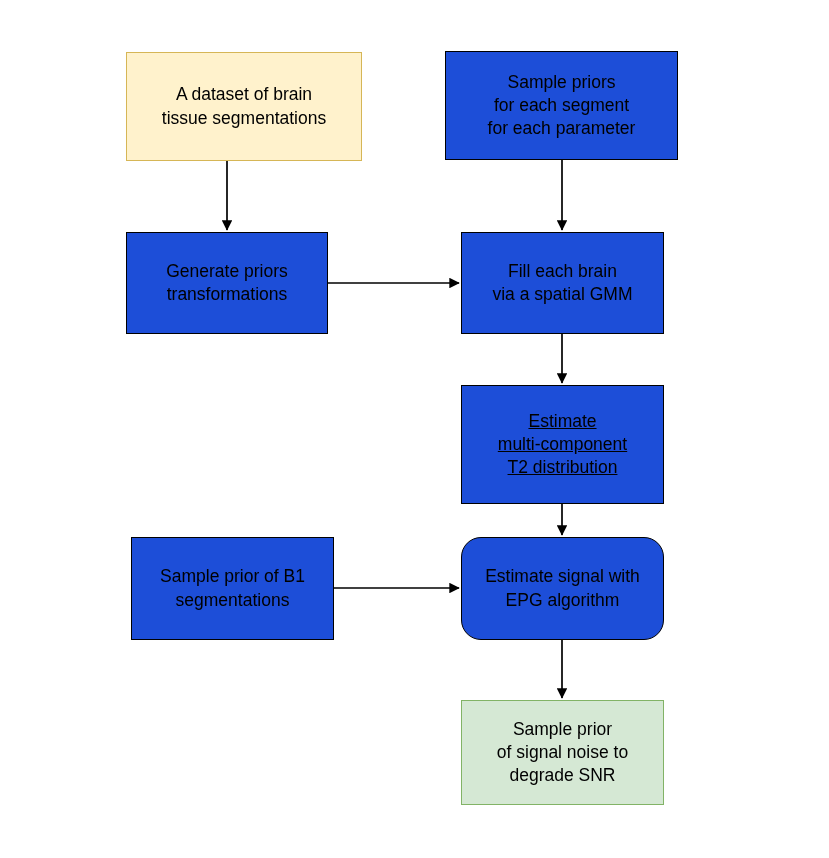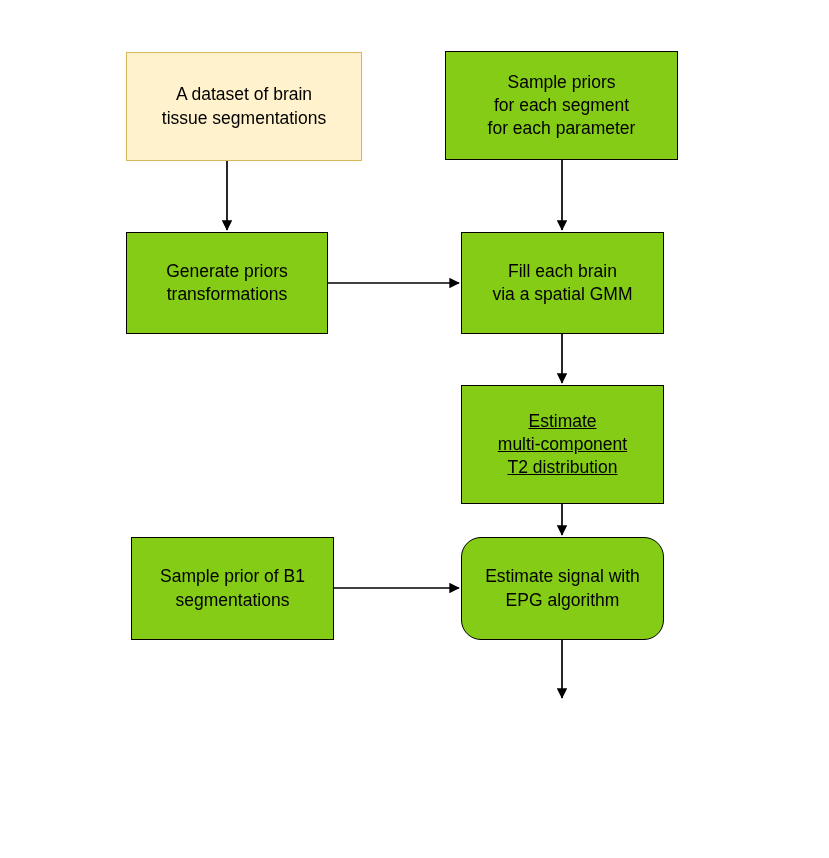--- a/index.html
+++ b/index.html
@@ -20,21 +20,21 @@
   .node {
     position: absolute;
     box-sizing: border-box;
     display: flex;
     align-items: center;
     justify-content: center;
     text-align: center;
     font-size: 17.5px;
     line-height: 1.32;
     color: #000000;
-    background: #84cc16;
+    background: #1d4ed8;
     border: 1.6px solid #000000;
     z-index: 2;
     padding: 2px 6px;
     white-space: pre-line;
   }
   .node.accent-yellow {
     background: #fff2cc;
     border: 1.6px solid #d6b656;
   }
   .node.accent-green {
@@ -107,14 +107,17 @@
   <div class="node" id="node-estimate-t2" style="left: 461px; top: 385px; width: 203px; height: 119px; text-decoration: underline;">Estimate
 multi-component
 T2 distribution</div>
 
   <div class="node" id="node-b1-prior" style="left: 131px; top: 537px; width: 203px; height: 103px;">Sample prior of B1
 segmentations</div>
 
   <div class="node" id="node-epg-signal" style="left: 461px; top: 537px; width: 203px; height: 103px; border-radius: 20px;">Estimate signal with
 EPG algorithm</div>
 
+  <div class="node accent-green" id="node-noise-prior" style="left: 461px; top: 700px; width: 203px; height: 105px;">Sample prior
+of signal noise to
+degrade SNR</div>
 
 </div>
 
 </body></html>

